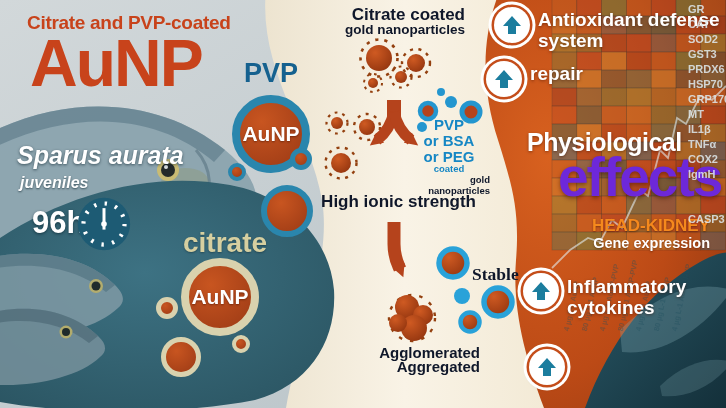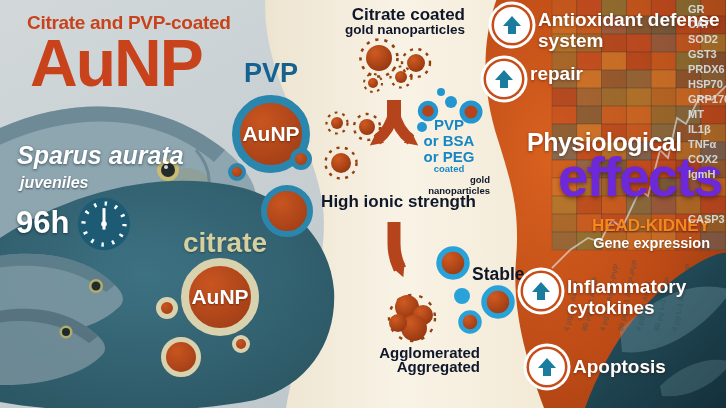--- a/index.html
+++ b/index.html
@@ -7,21 +7,21 @@
          font-family:"Liberation Sans",sans-serif;background:#c9d0d4;}
   .abs{position:absolute;}
   .bgsvg{position:absolute;left:0;top:0;}
   
   .t-sub{font-size:19px;font-weight:bold;color:#c8431b;letter-spacing:-0.3px;}
   .t-title{font-size:66px;font-weight:bold;color:#c8431b;letter-spacing:-2px;line-height:1;}
   .t-species{font-size:25px;font-weight:bold;font-style:italic;color:#fff;
              text-shadow:0 1px 3px rgba(0,25,35,.6);}
   .t-juv{font-size:16px;font-weight:bold;font-style:italic;color:#fff;
          text-shadow:0 1px 2px rgba(0,25,35,.6);}
-  .t-96{font-size:31px;font-weight:bold;color:#fff;text-shadow:0 1px 3px rgba(0,25,35,.6);}
+  .t-96{font-size:31px;font-weight:bold;color:#fff;text-shadow:0 1px 3px rgba(0,25,35,.6);margin-left:16px;}
   .t-pvp{font-size:27px;font-weight:bold;color:#15618f;}
   .t-citrate{font-size:28px;font-weight:bold;color:#d6cfa0;text-shadow:0 1px 2px rgba(0,20,30,.35);}
   .np-core{font-weight:bold;color:#fff;font-size:21px;text-shadow:0 1px 2px rgba(60,15,0,.5);}
   .circle{border-radius:50%;display:flex;align-items:center;justify-content:center;box-sizing:border-box;
           background:radial-gradient(circle at 35% 30%,#c85520,#9c3a15);}
   .ring-blue{border:8px solid #2a86ad;}
   .ring-cream{border:8px solid #d9d2ae;}
   .t-center{color:#0f172a;font-weight:bold;text-align:right;}
   .t-blue{color:#1687c4;font-weight:bold;text-align:center;line-height:1.05;}
   .eff-circle{width:36px;height:36px;border-radius:50%;background:#fff;
@@ -319,21 +319,21 @@
   <div class="abs" style="left:408px;top:117px;width:82px;text-align:center;">
     <div class="t-blue" style="font-size:15px;">PVP</div>
     <div class="t-blue" style="font-size:15px;">or BSA</div>
     <div class="t-blue" style="font-size:15px;">or PEG</div>
     <div class="t-blue" style="font-size:9.5px;">coated</div>
     <div class="t-center" style="font-size:9.5px;">gold nanoparticles</div>
   </div>
 
   <div class="abs t-center" style="left:318px;top:192px;width:158px;font-size:17px;">High ionic strength</div>
 
-  <div class="abs t-center" style="left:472px;top:264px;font-size:17.5px;">Stable</div>
+  <div class="abs t-center" style="left:472px;top:264px;font-size:17.5px;font-family:Liberation Serif, serif;">Stable</div>
   <div class="abs t-center" style="left:355px;top:344px;width:125px;font-size:15px;">Agglomerated</div>
   <div class="abs t-center" style="left:355px;top:358px;width:125px;font-size:15px;">Aggregated</div>
 
   <div class="abs" id="collbls" style="left:0;top:0;width:726px;height:408px;">
       <span class="collbl" style="left: 562px; top: 330px;">4 µg L-1 AuNP</span>
       <span class="collbl" style="left: 580px; top: 330px;">80 µg L-1 AuNP</span>
       <span class="collbl" style="left: 598px; top: 330px;">4 µg L-1 AuNP-PVP</span>
       <span class="collbl" style="left: 616px; top: 330px;">80 µg L-1 AuNP-PVP</span>
       <span class="collbl" style="left: 634px; top: 330px;">4 µg L-1 AuNP</span>
       <span class="collbl" style="left: 652px; top: 330px;">80 µg L-1 AuNP</span>
@@ -371,23 +371,20 @@
   </div>
   <div class="abs t-eff" style="left:567px;top:276px;">
     <div>Inflammatory</div>
     <div>cytokines</div>
   </div>
 
   <div class="abs eff-circle" style="left:529px;top:349px;">
     <svg width="24" height="24" viewBox="0 0 24 24">
         <path d="M12 3 L21 13 L16 13 L16 21 L8 21 L8 13 L3 13 Z" fill="#1b7d9e"></path>
       </svg>
-  </div>
-  <div class="abs t-eff" style="left:573px;top:356px;">
-    <div>Apoptosis</div>
   </div>
 
   <div class="abs" id="gene-list" style="left:0;top:0;width:726px;height:408px;">
       <div class="gene" style="top: 3px;">GR</div>
       <div class="gene" style="top: 18px;">CAT</div>
       <div class="gene" style="top: 33px;">SOD2</div>
       <div class="gene" style="top: 48px;">GST3</div>
       <div class="gene" style="top: 63px;">PRDX6</div>
       <div class="gene" style="top: 78px;">HSP70</div>
       <div class="gene" style="top: 93px;">GRP170</div>

